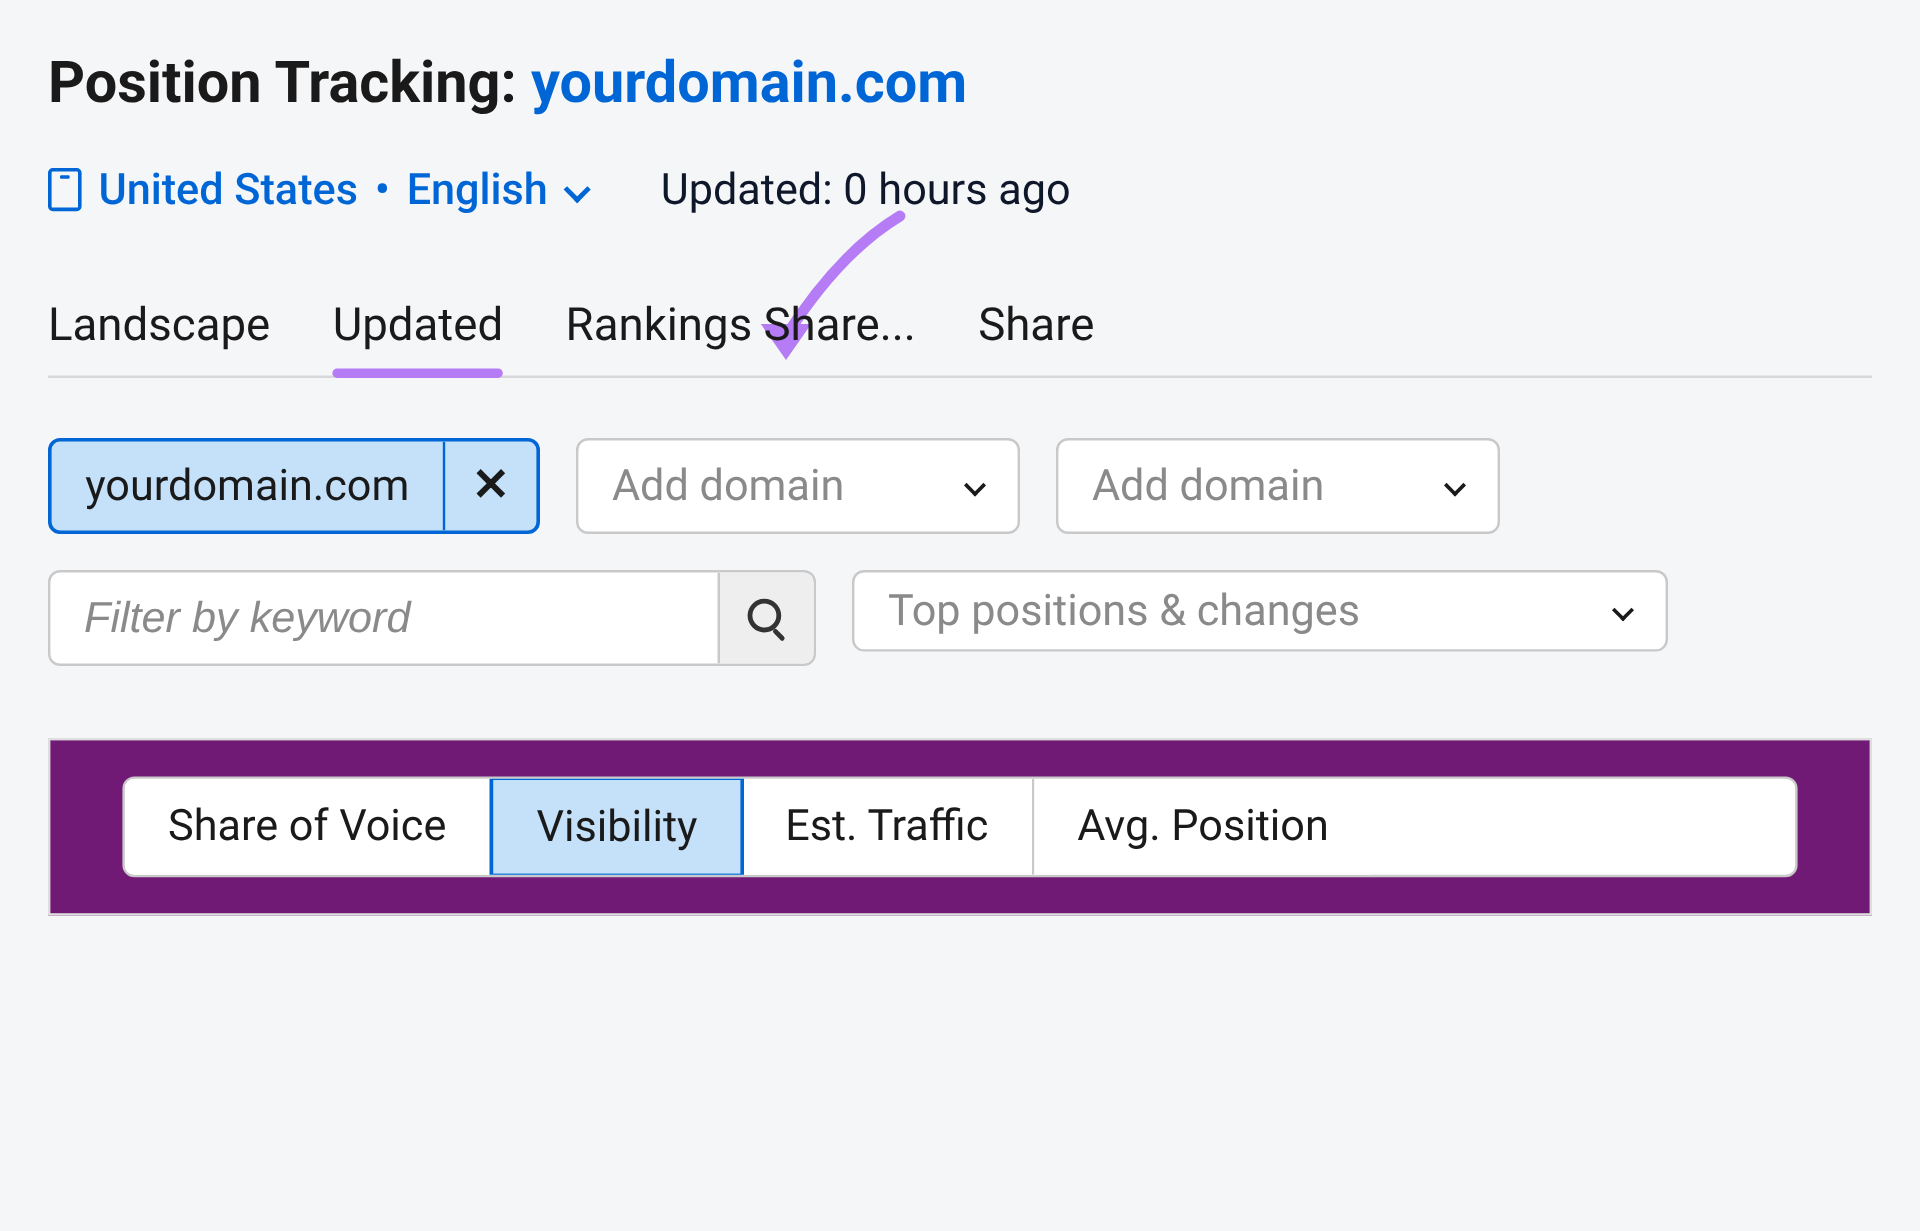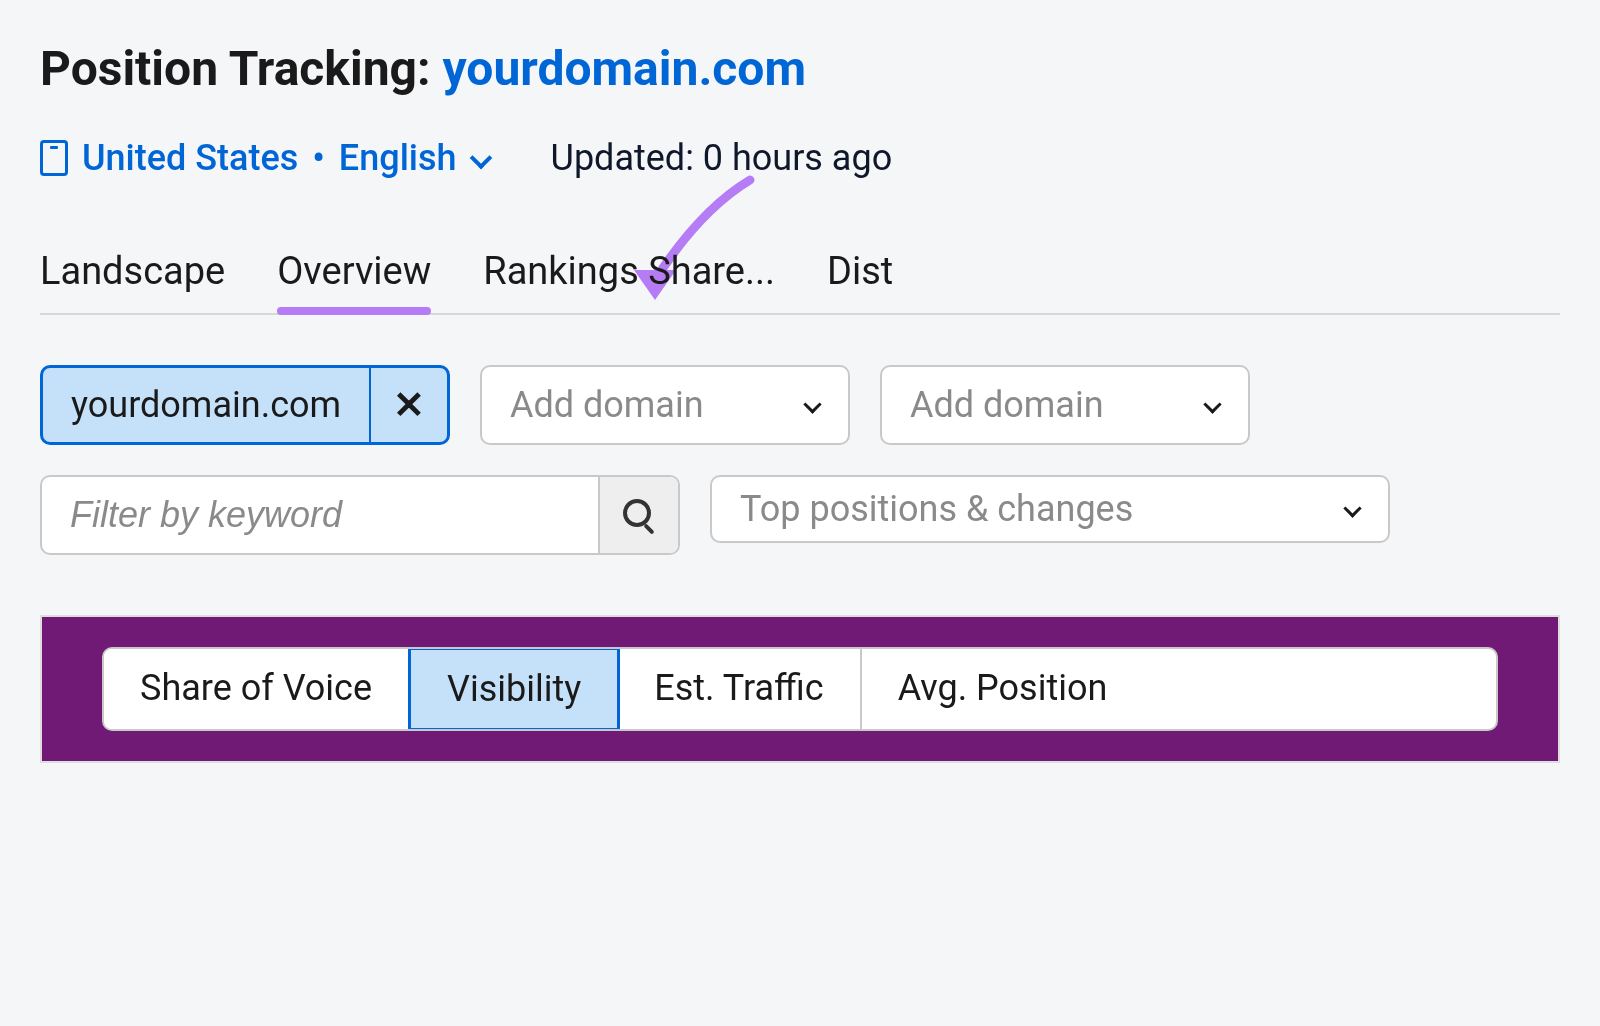--- a/index.html
+++ b/index.html
@@ -311,23 +311,23 @@
   <div class="updated-text">Updated: 0 hours ago</div>
 </div>
 
 <svg class="annotation-arrow" viewBox="0 0 150 150">
   <path d="M 130 10 Q 80 40 35 110" stroke="#b67cf5" stroke-width="9" fill="none" stroke-linecap="round"></path>
   <polygon points="35,130 14,100 56,100" fill="#b67cf5"></polygon>
 </svg>
 
 <div class="tabs-row">
   <div class="tab">Landscape</div>
-  <div class="tab active">Overview</div>
+  <div class="tab active">Updated</div>
   <div class="tab">Rankings Share...</div>
-  <div class="tab">Dist</div>
+  <div class="tab">Share</div>
 </div>
 
 <div class="domain-row">
   <div class="domain-chip">
     <span class="domain-chip-text">yourdomain.com</span>
     <span class="domain-chip-close">
       <span class="close-x">✕</span>
     </span>
   </div>
   <div class="domain-add">

